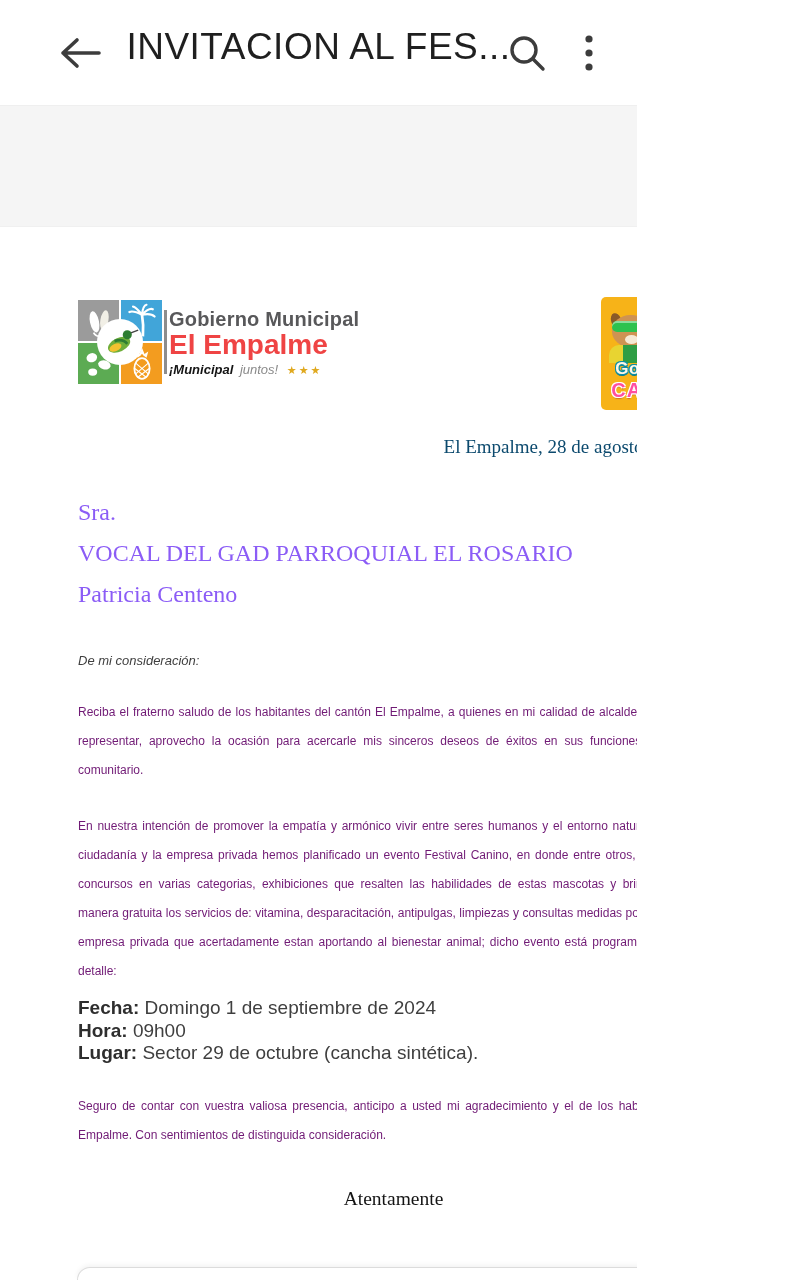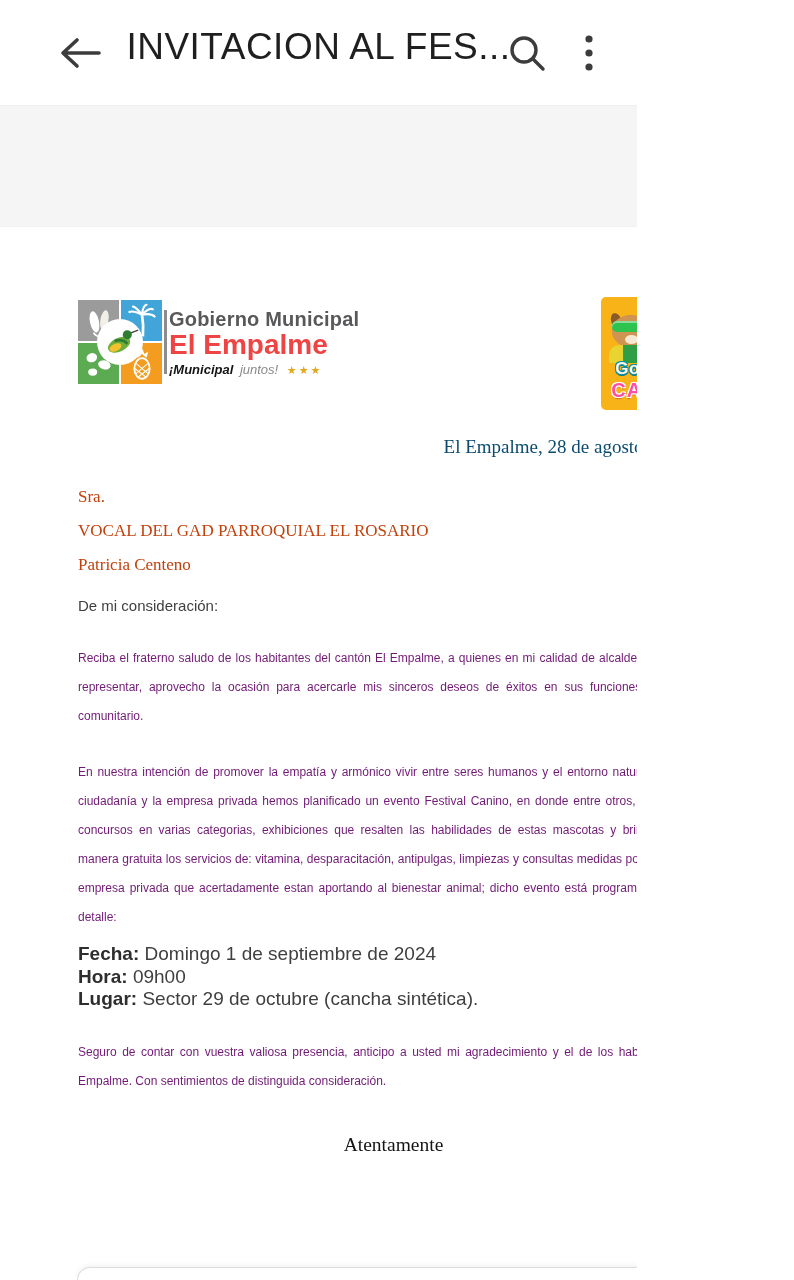--- a/index.html
+++ b/index.html
@@ -72,24 +72,24 @@
       font-weight:bold; font-size:17px; letter-spacing:0.5px; color:#fdf7e7;
       text-shadow:-1px -1px 0 #0c8fa5, 1px -1px 0 #0c8fa5, -1px 1px 0 #0c8fa5, 1px 1px 0 #0c8fa5, 0 2px 0 #0a7d90; }
   .festival-word2 { position:absolute; left:0; right:0; top:82px; text-align:center;
       font-weight:bold; font-size:20px; letter-spacing:1px; color:#ff4fa0;
       text-shadow:-1px -1px 0 #fff, 1px -1px 0 #fff, -1px 1px 0 #fff, 1px 1px 0 #fff, 0 2px 1px rgba(120,0,60,.35);
       display:flex; align-items:center; justify-content:center; gap:1px; }
 
   
   .dateline { margin-top:23px; text-align:right; font-family:"Liberation Serif", serif;
               font-size:19px; color:#0c4a6e; }
-  .addressee { margin-top:29px; font-family:"Liberation Serif", serif; font-size:17px; color:#c2410c; }
+  .addressee { margin-top:41px; font-family:"Liberation Serif", serif; font-size:24px; color:#8b5cf6; }
   .addressee p { margin-bottom:14px; }
   .addressee p:last-child { margin-bottom:0; }
-  .greeting { margin-top:22px; font-size:15px; color:#3f3f3f; }
+  .greeting { margin-top:45px; font-size:13px; color:#3f3f3f;font-style:italic; }
   .para { margin-top:30px; font-size:12px; line-height:29px; color:#701a75; text-align:justify; }
   .para2 { margin-top:27px; }
   .details { margin-top:11px; }
   .details p { font-size:19px; line-height:22.5px; color:#3f3f3f; }
   .details strong { color:#2e2e2e; }
   .para3 { margin-top:27px; }
   .closing { margin-top:38px; text-align:center; font-family:"Liberation Serif", serif;
              font-size:19.5px; color:#141414; }
 
   

